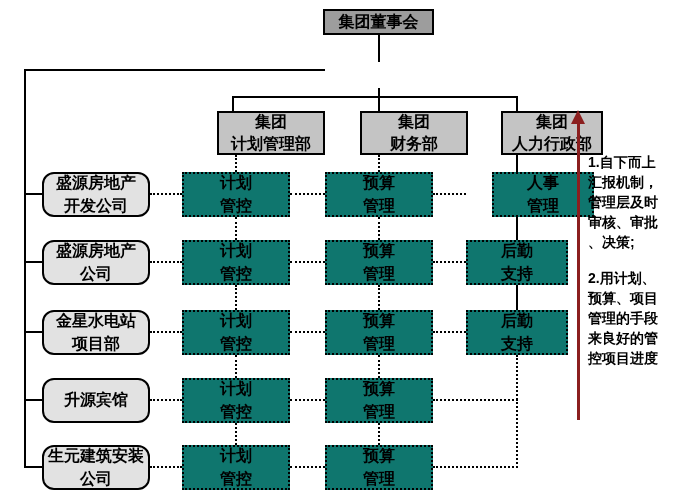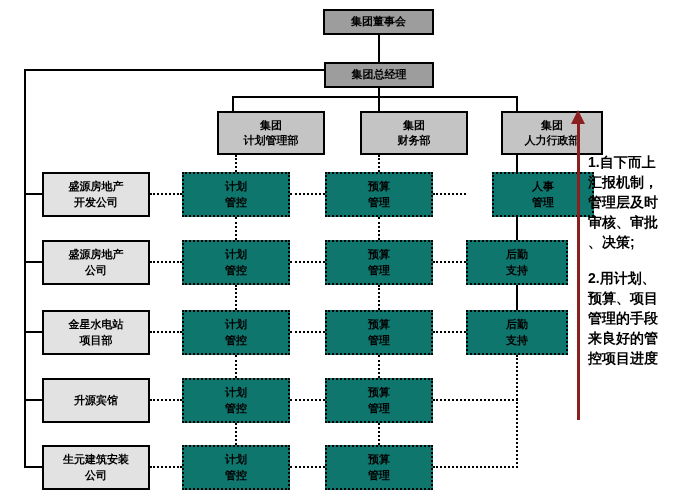--- a/index.html
+++ b/index.html
@@ -10,44 +10,43 @@
     --line:#000000;
   }
   html,body{margin:0;padding:0;background:#fff;}
   .stage{
     position:relative;width:673px;height:504px;background:#fff;overflow:hidden;
     font-family:"Liberation Sans","DejaVu Sans",sans-serif;
   }
   .box{
     position:absolute;box-sizing:border-box;border:2px solid var(--line);
     display:flex;align-items:center;justify-content:center;text-align:center;
-    font-size:11px;font-weight:bold;color:#000;line-height:1.4;white-space:pre-line;
+    font-size:16px;font-weight:bold;color:#000;line-height:1.4;white-space:pre-line;
   }
   .top{background:var(--top-box);}
   .dept{background:var(--dept-box);margin-left:35px;}
-  .company{background:var(--company-box);}
+  .company{background:var(--company-box);border-radius:12px;}
   .cell{background:#0f766e;border:2px dotted var(--line);}
   .sv{position:absolute;width:2px;background:var(--line);}
   .sh{position:absolute;height:2px;background:var(--line);}
   .dv{position:absolute;width:0;border-left:2px dotted var(--line);}
   .dh{position:absolute;height:0;border-top:2px dotted var(--line);}
   .arrow-line{position:absolute;width:3px;background:var(--arrow);}
   .arrow-head{position:absolute;width:0;height:0;
     border-left:7px solid transparent;border-right:7px solid transparent;
     border-bottom:14px solid var(--arrow);}
   .note{position:absolute;font-size:14px;font-weight:bold;color:#000;
     line-height:20px;white-space:pre-line;}
 </style>
 </head>
 <body>
 
 <div class="stage">
 
   <div class="box top" style="left:323px;top:9px;width:111px;height:26px">集团董事会</div>
-  <div class="box top" style="left:324px;top:62px;width:110px;height:26px">集团总经理</div>
 
   <div class="box dept" style="left:182px;top:111px;width:108px;height:44px">集团
 计划管理部</div>
   <div class="box dept" style="left:325px;top:111px;width:108px;height:44px">集团
 财务部</div>
   <div class="box dept" style="left:466px;top:111px;width:102px;height:44px">集团
 人力行政部</div>
 
   <div class="box company" style="left:42px;top:172px;width:108px;height:45px">盛源房地产
 开发公司</div>

